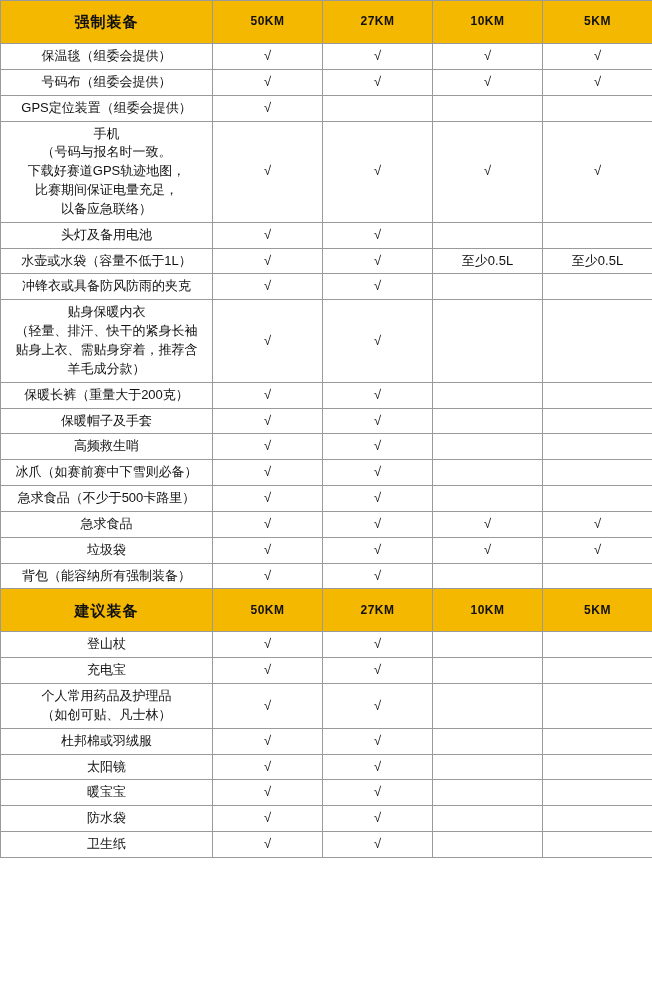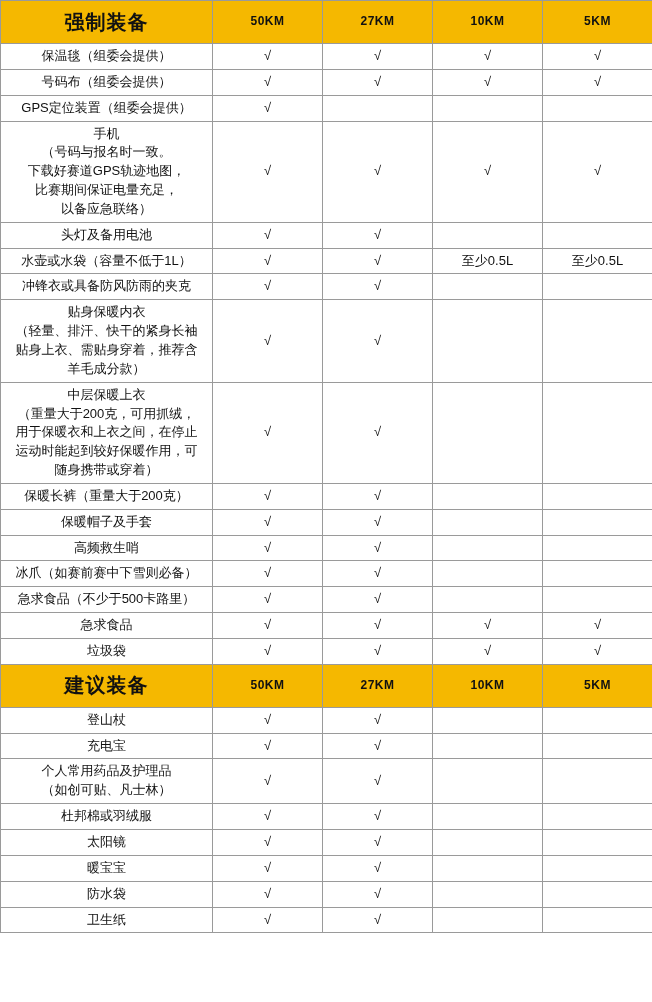--- a/index.html
+++ b/index.html
@@ -22,21 +22,21 @@
     vertical-align: middle;
     font-size: 13px;
     color: #111111;
     font-weight: normal;
     padding: 3px 2px;
     line-height: 1.45;
   }
   #gear-table tr.header-row td {
     background: #f5b800;
     font-weight: bold;
-    font-size: 20px;
+    font-size: 15px;
     height: 36px;
     letter-spacing: 1px;
   }
   #gear-table tr.header-row td.col-head {
     font-size: 12px;
     letter-spacing: 0.5px;
   }
   td.item-cell {
     text-align: center;
     padding: 5px 6px;
@@ -125,27 +125,20 @@
         <td class="check-cell"></td>
       </tr>
       <tr>
         <td class="item-cell multiline">贴身保暖内衣<br>（轻量、排汗、快干的紧身长袖<br>贴身上衣、需贴身穿着，推荐含<br>羊毛成分款）</td>
         <td class="check-cell">√</td>
         <td class="check-cell">√</td>
         <td class="check-cell"></td>
         <td class="check-cell"></td>
       </tr>
       <tr>
-        <td class="item-cell multiline">中层保暖上衣<br>（重量大于200克，可用抓绒，<br>用于保暖衣和上衣之间，在停止<br>运动时能起到较好保暖作用，可<br>随身携带或穿着）</td>
-        <td class="check-cell">√</td>
-        <td class="check-cell">√</td>
-        <td class="check-cell"></td>
-        <td class="check-cell"></td>
-      </tr>
-      <tr>
         <td class="item-cell">保暖长裤（重量大于200克）</td>
         <td class="check-cell">√</td>
         <td class="check-cell">√</td>
         <td class="check-cell"></td>
         <td class="check-cell"></td>
       </tr>
       <tr>
         <td class="item-cell">保暖帽子及手套</td>
         <td class="check-cell">√</td>
         <td class="check-cell">√</td>
@@ -179,20 +172,27 @@
         <td class="check-cell">√</td>
         <td class="check-cell">√</td>
         <td class="check-cell">√</td>
       </tr>
       <tr>
         <td class="item-cell">垃圾袋</td>
         <td class="check-cell">√</td>
         <td class="check-cell">√</td>
         <td class="check-cell">√</td>
         <td class="check-cell">√</td>
+      </tr>
+      <tr>
+        <td class="item-cell">背包（能容纳所有强制装备）</td>
+        <td class="check-cell">√</td>
+        <td class="check-cell">√</td>
+        <td class="check-cell"></td>
+        <td class="check-cell"></td>
       </tr>
       <tr class="header-row">
         <td>建议装备</td>
         <td class="col-head">50KM</td>
         <td class="col-head">27KM</td>
         <td class="col-head">10KM</td>
         <td class="col-head">5KM</td>
       </tr>
       <tr>
         <td class="item-cell">登山杖</td>

